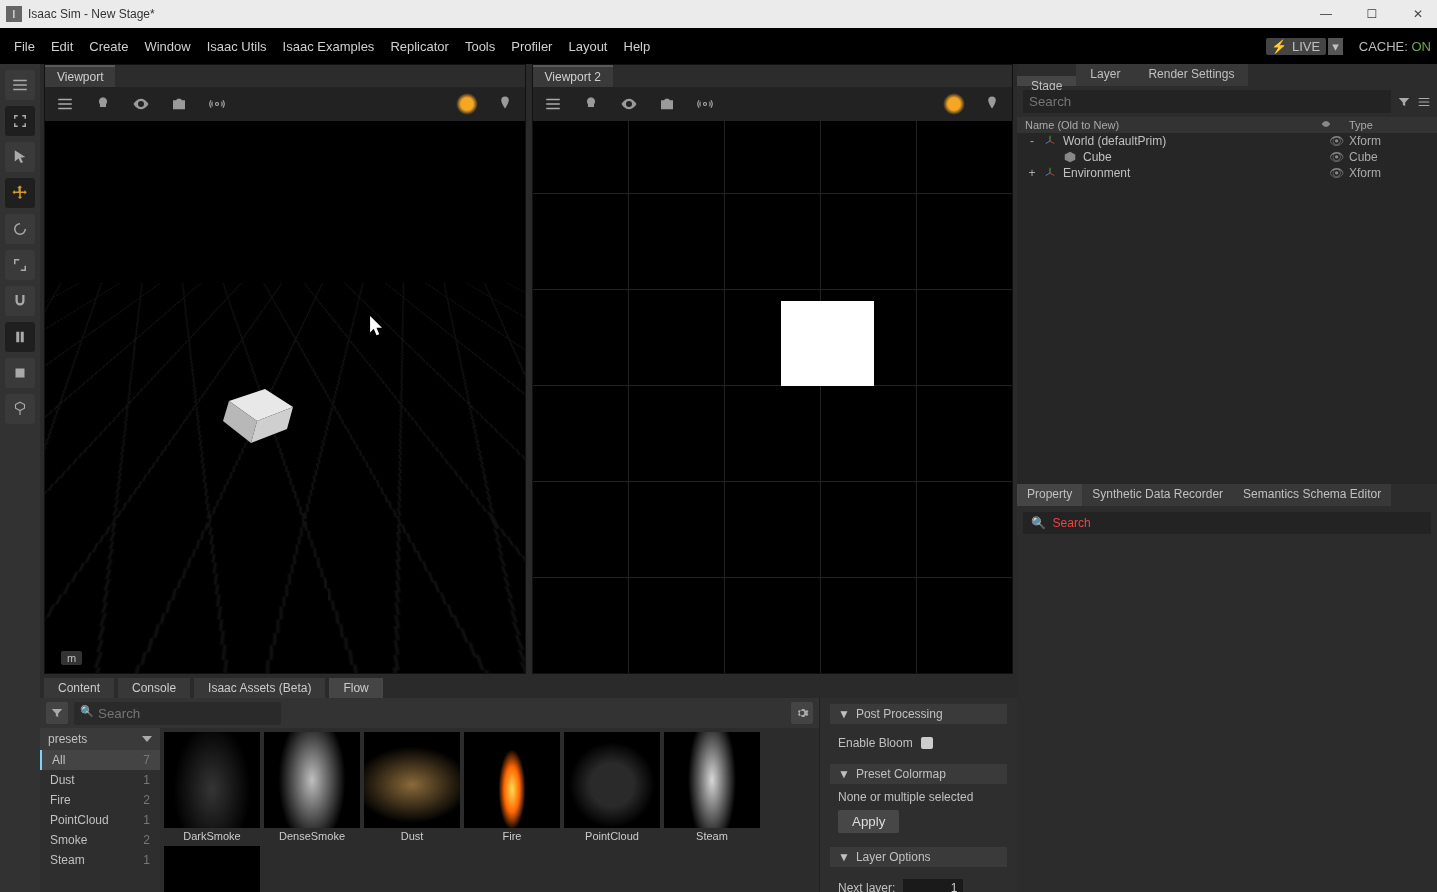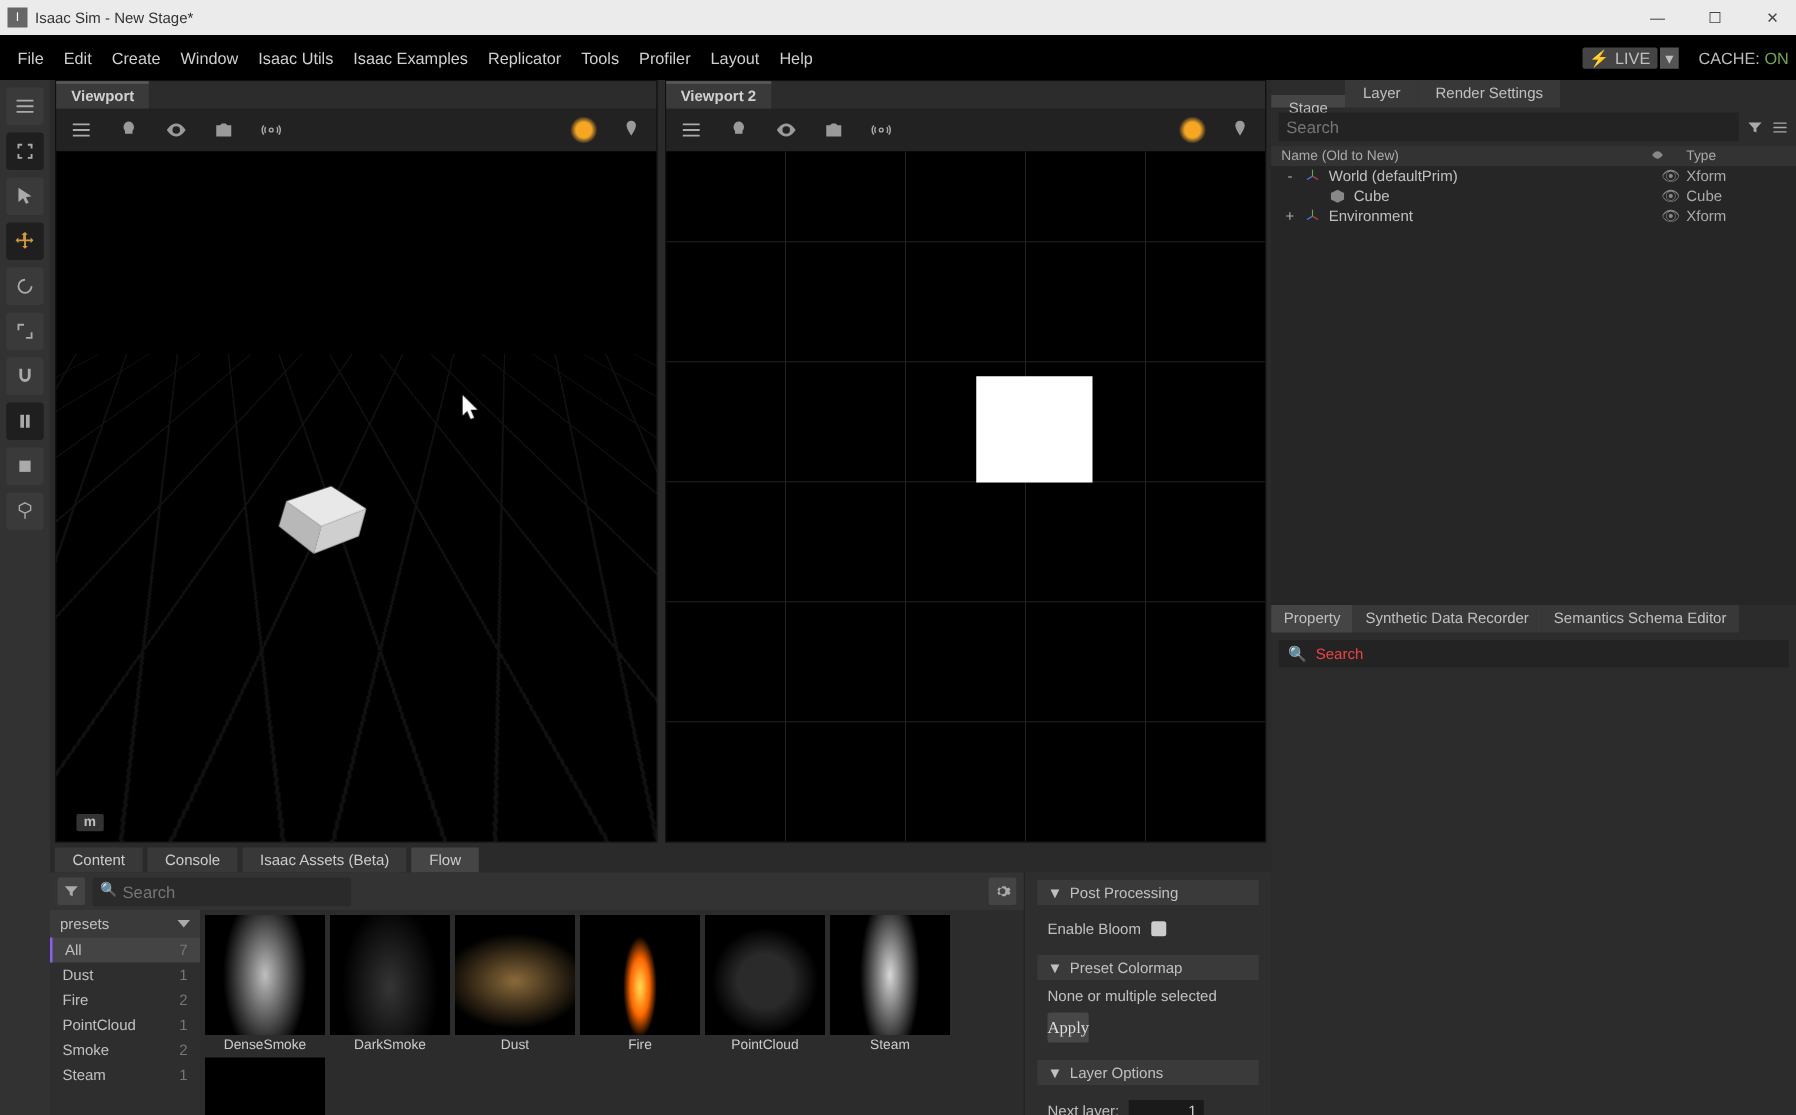--- a/index.html
+++ b/index.html
@@ -26,21 +26,21 @@
 
 
 .lefttoolbar { width:40px; background:#323232; display:flex; flex-direction:column; align-items:center; padding-top:6px; gap:6px; }
 .lefttoolbar .tbtn { width:30px; height:30px; display:flex; align-items:center; justify-content:center; background:#3a3a3a; border-radius:3px; cursor:pointer; }
 .lefttoolbar .tbtn.sel { background:#1f1f1f; }
 .lefttoolbar svg { width:18px; height:18px; fill:#aaa; }
 
 .centercol { flex:1; display:flex; flex-direction:column; }
 .viewports-row { flex:1; display:flex; gap:6px; padding:0 4px 4px 4px; }
 
-.vp-panel { flex:1; display:flex; flex-direction:column; background:#1e1e1e; border:1px solid #111;font-weight:bold; }
+.vp-panel { flex:1; display:flex; flex-direction:column; background:#1e1e1e; border:1px solid #111; }
 .tab-header { height:22px; display:flex; align-items:flex-end; background:#2c2c2c; }
 .tab { background:#3a3a3a; padding:3px 12px; font-size:12px; color:#d0d0d0; border-top:2px solid #5a5a5a; }
 .vp-toolbar { height:34px; background:#222; display:flex; align-items:center; padding:0 6px; gap:10px; }
 .vp-toolbar .ticon { width:28px; height:28px; display:flex; align-items:center; justify-content:center; border-radius:3px; cursor:pointer; }
 .vp-toolbar .ticon svg { width:18px; height:18px; fill:#9a9a9a; }
 .vp-toolbar .grow{flex:1;}
 .vp-toolbar .sun{background:radial-gradient(circle,#f5a623 40%,#222 70%);width:22px;height:22px;border-radius:50%;}
 .vp-canvas { flex:1; background:#000; position:relative; overflow:hidden; }
 .grid-persp::before{content:"";position:absolute;inset:0;background:
   repeating-linear-gradient(80deg, transparent 0 38px, #2a2a2a 38px 39px),
@@ -64,34 +64,34 @@
 .flow-left { width:780px; display:flex; flex-direction:column; border-right:1px solid #222;}
 .flow-search { height:30px; display:flex; align-items:center; padding:0 6px; gap:6px; background:#333;}
 .flow-search .sq{width:22px;height:22px;background:#444;display:flex;align-items:center;justify-content:center;border-radius:2px;}
 .flow-search input { flex:1; background:#2a2a2a; border:none; padding:4px 6px 4px 24px; color:#ccc; border-radius:2px;}
 .flow-search .searchwrap{flex:1;position:relative;}
 .flow-search .searchwrap::before{content:"🔍";position:absolute;left:6px;top:3px;font-size:11px;color:#888;}
 .flow-content { flex:1; display:flex;}
 .preset-sidebar { width:120px; background:#2e2e2e; }
 .preset-hdr { background:#3a3a3a; padding:4px 8px; display:flex; justify-content:space-between; align-items:center;}
 .preset-list .prow { display:flex; justify-content:space-between; padding:3px 10px; font-size:12px;}
-.preset-list .prow.sel { background:#444; border-left:2px solid #8b5cf6;}
+.preset-list .prow.sel { background:#444; border-left:2px solid #7dd3fc;}
 .preset-list .cnt{color:#777;}
 .thumb-area { flex:1; display:flex; flex-direction:column; padding:4px; overflow:hidden;}
 .thumbs { display:flex; flex-wrap:wrap; gap:4px;}
 .thumb { width:96px; display:flex; flex-direction:column; align-items:center; }
 .thumb .img { width:96px; height:96px; background:#000; position:relative; overflow:hidden; }
 .thumb .lbl{font-size:11px;color:#ccc;padding-top:2px;}
 
 .flow-right { flex:1; padding:6px 10px; overflow:auto; background:#2e2e2e;}
 .section { margin-bottom:8px;}
 .section-hdr { background:#3a3a3a; padding:3px 8px; display:flex; align-items:center; gap:6px;}
 .section-body { padding:6px 8px;}
 .chk{width:12px;height:12px;background:#ccc;border-radius:2px;}
-.applybtn{background:#474747;padding:4px 0;border:none;color:#ddd;border-radius:2px;cursor:pointer;font-family:Liberation Serif, serif;}
+.applybtn{background:#474747;padding:4px 14px;border:none;color:#ddd;border-radius:2px;cursor:pointer;}
 .rowline{display:flex;align-items:center;gap:8px;margin-top:6px;}
 .numbox{background:#1a1a1a;padding:2px 6px;color:#ccc;min-width:60px;text-align:right;}
 
 
 .rightcol { width:420px; background:#2c2c2c; display:flex; flex-direction:column;}
 .rtabs { height:22px; display:flex;}
 .rtab { padding:3px 14px; background:#383838; font-size:12px;}
 .rtab.active { background:#454545;margin-top:12px;}
 .stage-search{display:flex;align-items:center;padding:4px 6px;gap:6px;}
 .stage-search input{flex:1;background:#232323;border:none;padding:4px 6px;color:#ccc;}
@@ -360,26 +360,26 @@
                   </div>
                 <div class="prow">
                     <span>Steam</span>
                     <span class="cnt">1</span>
                   </div>
               </div>
             </div>
             <div class="thumb-area">
               <div class="thumbs">
                 <div class="thumb">
+                    <div class="img" style="background:radial-gradient(ellipse 40% 70% at 50% 60%,#353535,#000);"></div>
+                    <div class="lbl">DarkSmoke</div>
+                  </div>
+                <div class="thumb">
                     <div class="img" style="background:radial-gradient(ellipse 35% 70% at 50% 50%,#bfbfbf,#000);"></div>
                     <div class="lbl">DenseSmoke</div>
-                  </div>
-                <div class="thumb">
-                    <div class="img" style="background:radial-gradient(ellipse 40% 70% at 50% 60%,#353535,#000);"></div>
-                    <div class="lbl">DarkSmoke</div>
                   </div>
                 <div class="thumb">
                     <div class="img" style="background:radial-gradient(ellipse 60% 40% at 50% 55%,#8a6a3a,#000);"></div>
                     <div class="lbl">Dust</div>
                   </div>
                 <div class="thumb">
                     <div class="img" style="background:radial-gradient(ellipse 20% 60% at 50% 60%,#ffdd55,#ff6600 40%,#000 70%);"></div>
                     <div class="lbl">Fire</div>
                   </div>
                 <div class="thumb">

